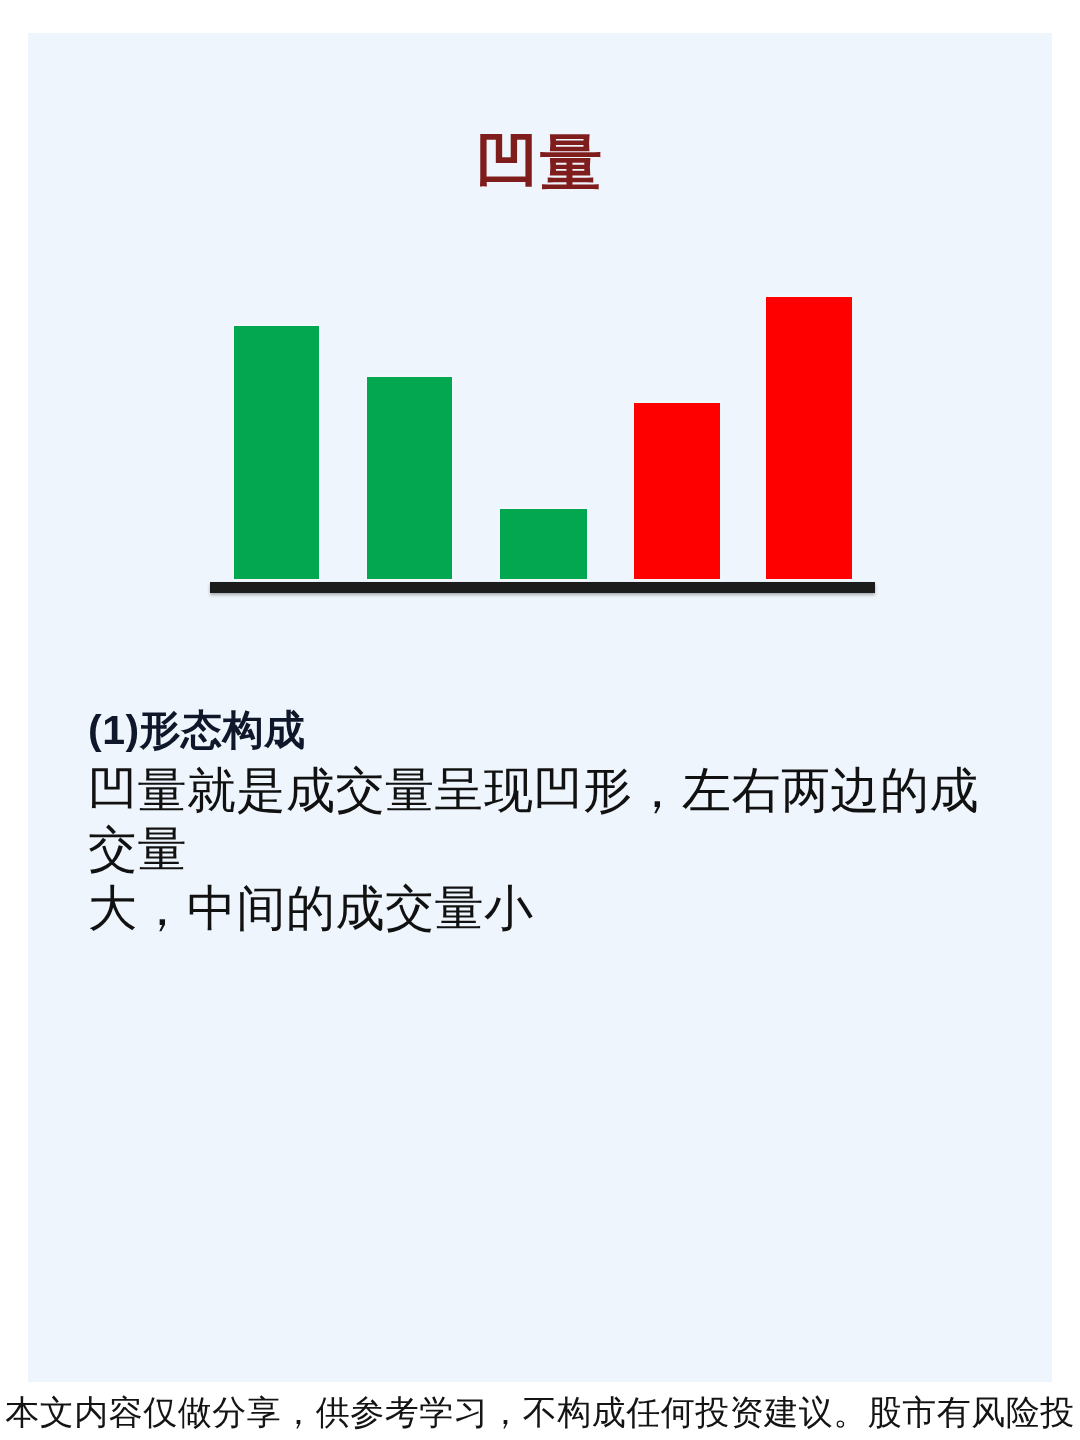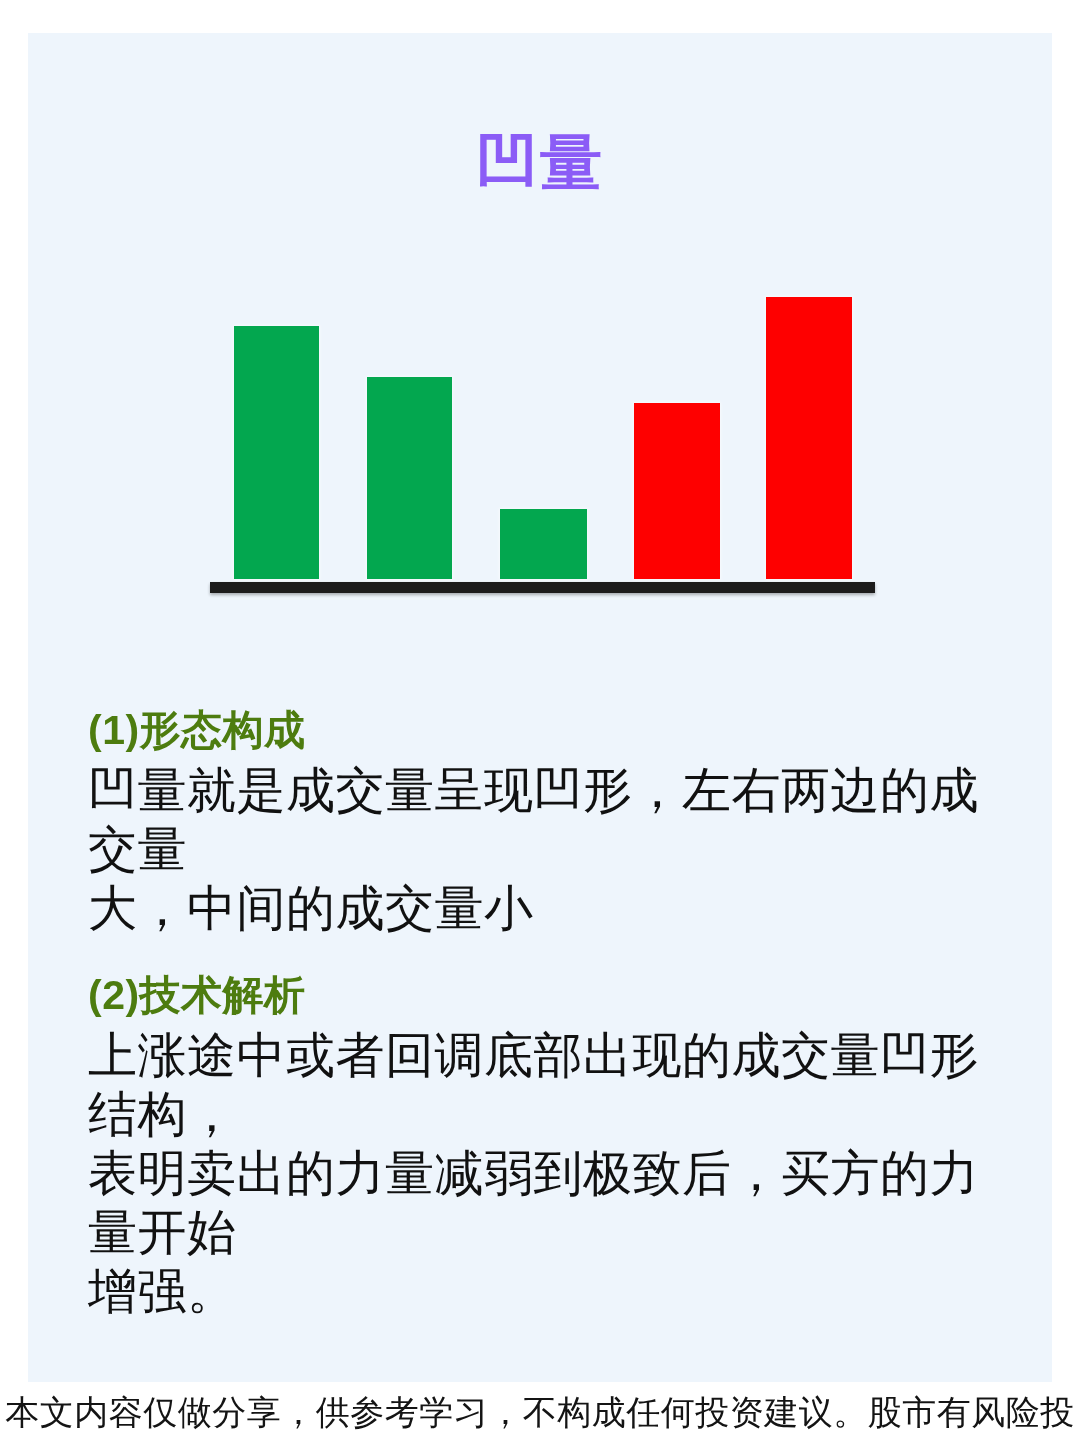--- a/index.html
+++ b/index.html
@@ -28,21 +28,21 @@
   
   #title {
     position: absolute;
     left: 0;
     top: 95px;
     width: 100%;
     text-align: center;
     font-size: 62px;
     line-height: 70px;
     font-weight: 700;
-    color: #8b5cf6;
+    color: #7f1d1d;
     letter-spacing: 2px;
   }
 
   
   #chart {
     position: absolute;
     left: 182px;   
     top: 250px;    
     width: 670px;
     height: 310px;
@@ -68,21 +68,21 @@
   
   .section {
     position: absolute;
     left: 60px;                 
     width: 920px;
   }
   .section-heading {
     font-size: 41px;
     line-height: 50px;
     font-weight: 700;
-    color: #4d7c0f;
+    color: #0f172a;
     margin: 0 0 6px 0;
     letter-spacing: 0.5px;
   }
   .section-body {
     font-size: 49px;
     line-height: 59px;
     font-weight: 500;
     color: #111111;
     margin: 0;
     letter-spacing: 0.5px;
@@ -121,22 +121,16 @@
     <div class="bar red" id="bar-4" style="left: 556px; width: 86px; height: 282px; background: rgb(254, 0, 0);"></div>
     <div id="baseline"></div>
   </div>
 
   <div class="section" id="section-1">
     <p class="section-heading">(1)形态构成</p>
     <p class="section-body">凹量就是成交量呈现凹形，左右两边的成交量
 大，中间的成交量小</p>
   </div>
 
-  <div class="section" id="section-2">
-    <p class="section-heading">(2)技术解析</p>
-    <p class="section-body">上涨途中或者回调底部出现的成交量凹形结构，
-表明卖出的力量减弱到极致后，买方的力量开始
-增强。</p>
-  </div>
 
 </div>
 
 <div id="footer">本文内容仅做分享，供参考学习，不构成任何投资建议。股市有风险投资需谨慎</div>
 
 </body></html>

